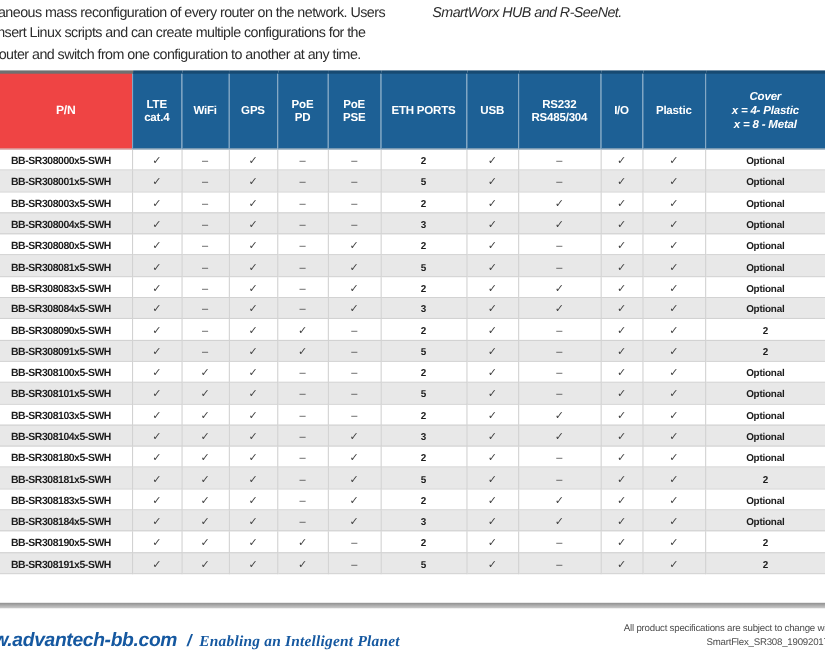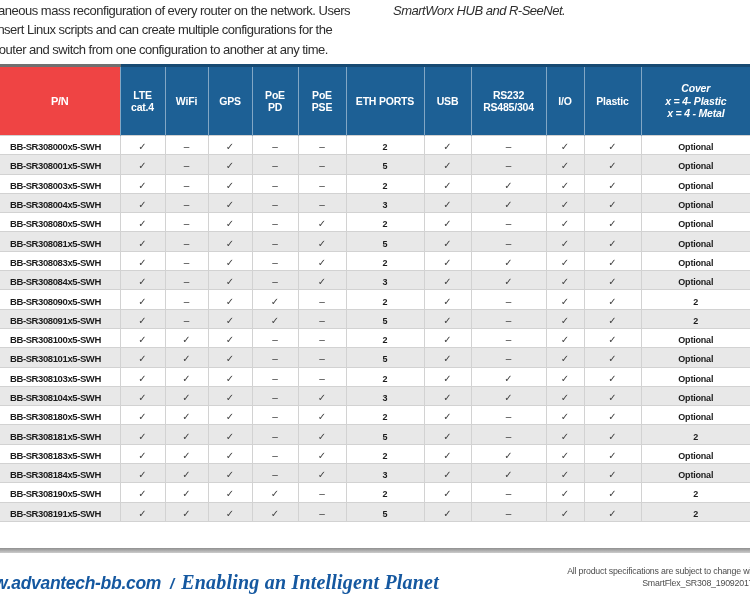--- a/index.html
+++ b/index.html
@@ -33,21 +33,21 @@
 
   
   .divider-bar { position:absolute; left:0; top:548px; width:750px; height:5px;
     background:linear-gradient(#8f8f8f, #cccccc); }
   .footer-left { position:absolute; left:-6px; top:571px; white-space:nowrap; color:#1558a0; }
   .footer-domain { font-family:"Liberation Sans", sans-serif; font-style:italic; font-weight:bold;
     font-size:17.5px; letter-spacing:-0.3px; }
   .footer-slash { font-family:"Liberation Sans", sans-serif; font-style:italic; font-weight:bold;
     font-size:15px; margin:0 7px 0 9px; }
   .footer-tagline { font-family:"Liberation Serif", serif; font-style:italic; font-weight:bold;
-    font-size:20px; letter-spacing:0.2px; }
+    font-size:14px; letter-spacing:0.2px; }
   .footer-right { position:absolute; right:-8px; top:566px; text-align:right;
     font-size:8.8px; line-height:11.5px; color:#4d4d4d; white-space:nowrap; letter-spacing:-0.2px; }
 </style>
 </head>
 <body>
 
 <div class="page">
 
   <div class="intro-left">
     <div>taneous mass reconfiguration of every router on the network. Users</div>
@@ -106,21 +106,21 @@
           </th>
           <th class="">
             <div>I/O</div>
           </th>
           <th class="">
             <div>Plastic</div>
           </th>
           <th class="">
             <div>Cover</div>
             <div>x = 4- Plastic</div>
-            <div>x = 4 - Metal</div>
+            <div>x = 8 - Metal</div>
           </th>
         </tr>
       </thead>
     <tbody>
         <tr>
           <td><span class="pn-text">BB-SR308000x5-SWH</span></td>
           <td><span class="mark">✓</span></td>
           <td><span class="mark">–</span></td>
           <td><span class="mark">✓</span></td>
           <td><span class="mark">–</span></td>

